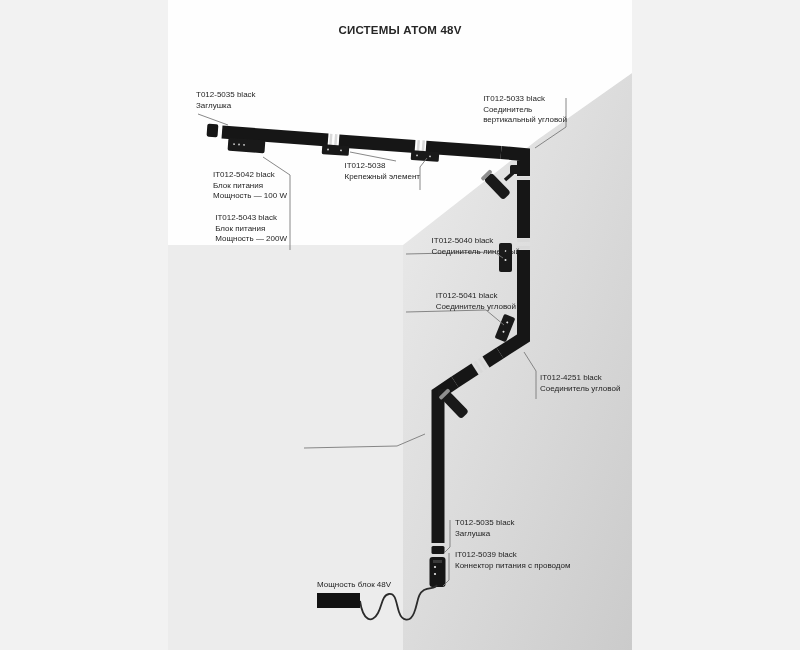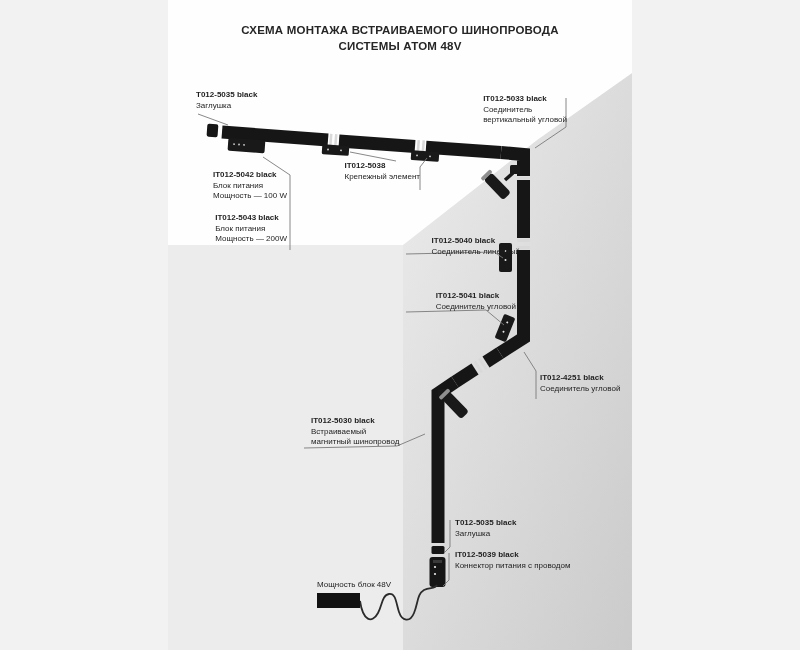--- a/index.html
+++ b/index.html
@@ -7,21 +7,21 @@
     position:relative;width:800px;height:650px;overflow:hidden;
     background:#f2f2f2;
     font-family:"Liberation Sans",sans-serif;
   }
   #scene{position:absolute;left:0;top:0;}
   .lbl{
     position:absolute;
     font-size:8px;line-height:10.5px;
     color:#1e1e1e;white-space:nowrap;
   }
-  .lbl .code{font-weight:700;}
+  .lbl .code{font-weight:400;}
   .lbl.r{text-align:left;}
   #title{
     position:absolute;left:168px;top:22px;width:464px;
     text-align:center;font-size:11.5px;line-height:16px;
     font-weight:700;color:#262626;letter-spacing:.2px;
   }
 </style>
 </head>
 <body>
 
@@ -135,21 +135,20 @@
       <path d="M406,254 L494,252 L503,258"></path>
       <path d="M406,312 L486,310 L504,325"></path>
       <path d="M524,352 L536,371 L536,399"></path>
       <path d="M304,448 L397,446 L425,434"></path>
       <path d="M450,520 L450,547 L444,553"></path>
       <path d="M449,553 L449,580 L443,586"></path>
     </g>
   </svg>
 
   <div id="title">
-    <div>СХЕМА МОНТАЖА ВСТРАИВАЕМОГО ШИНОПРОВОДА</div>
     <div>СИСТЕМЫ АТОМ 48V</div>
   </div>
 
   <div class="lbl" style="left:196px;top:90px;">
     <div class="code">T012-5035 black</div>
     <div>Заглушка</div>
   </div>
 
   <div class="lbl r" style="right:233px;top:94px;">
     <div class="code">IT012-5033 black</div>
@@ -182,25 +181,20 @@
   <div class="lbl r" style="right:284px;top:291px;">
     <div class="code">IT012-5041 black</div>
     <div>Соединитель угловой</div>
   </div>
 
   <div class="lbl" style="left:540px;top:373px;">
     <div class="code">IT012-4251 black</div>
     <div>Соединитель угловой</div>
   </div>
 
-  <div class="lbl" style="left:311px;top:416px;">
-    <div class="code">IT012-5030 black</div>
-    <div>Встраиваемый</div>
-    <div>магнитный шинопровод</div>
-  </div>
 
   <div class="lbl" style="left:455px;top:518px;">
     <div class="code">T012-5035 black</div>
     <div>Заглушка</div>
   </div>
 
   <div class="lbl" style="left:455px;top:550px;">
     <div class="code">IT012-5039 black</div>
     <div>Коннектор питания с проводом</div>
   </div>

